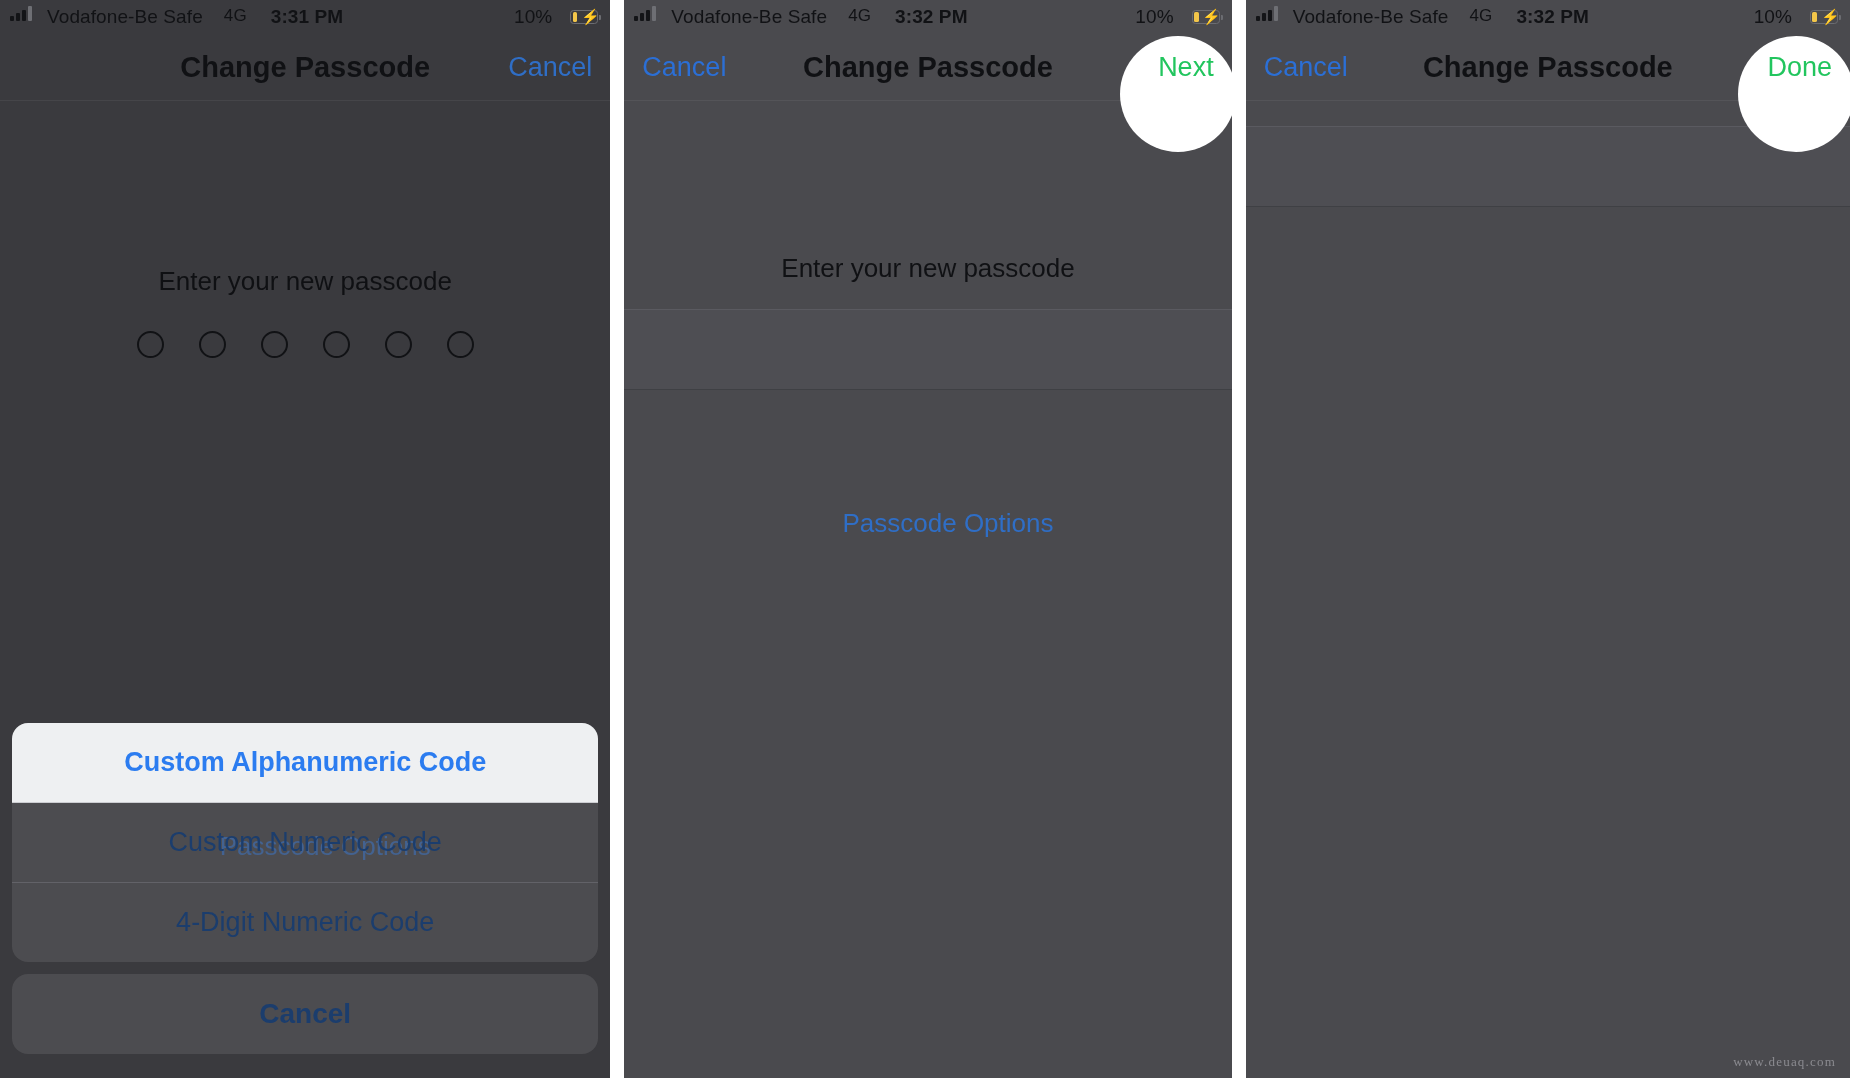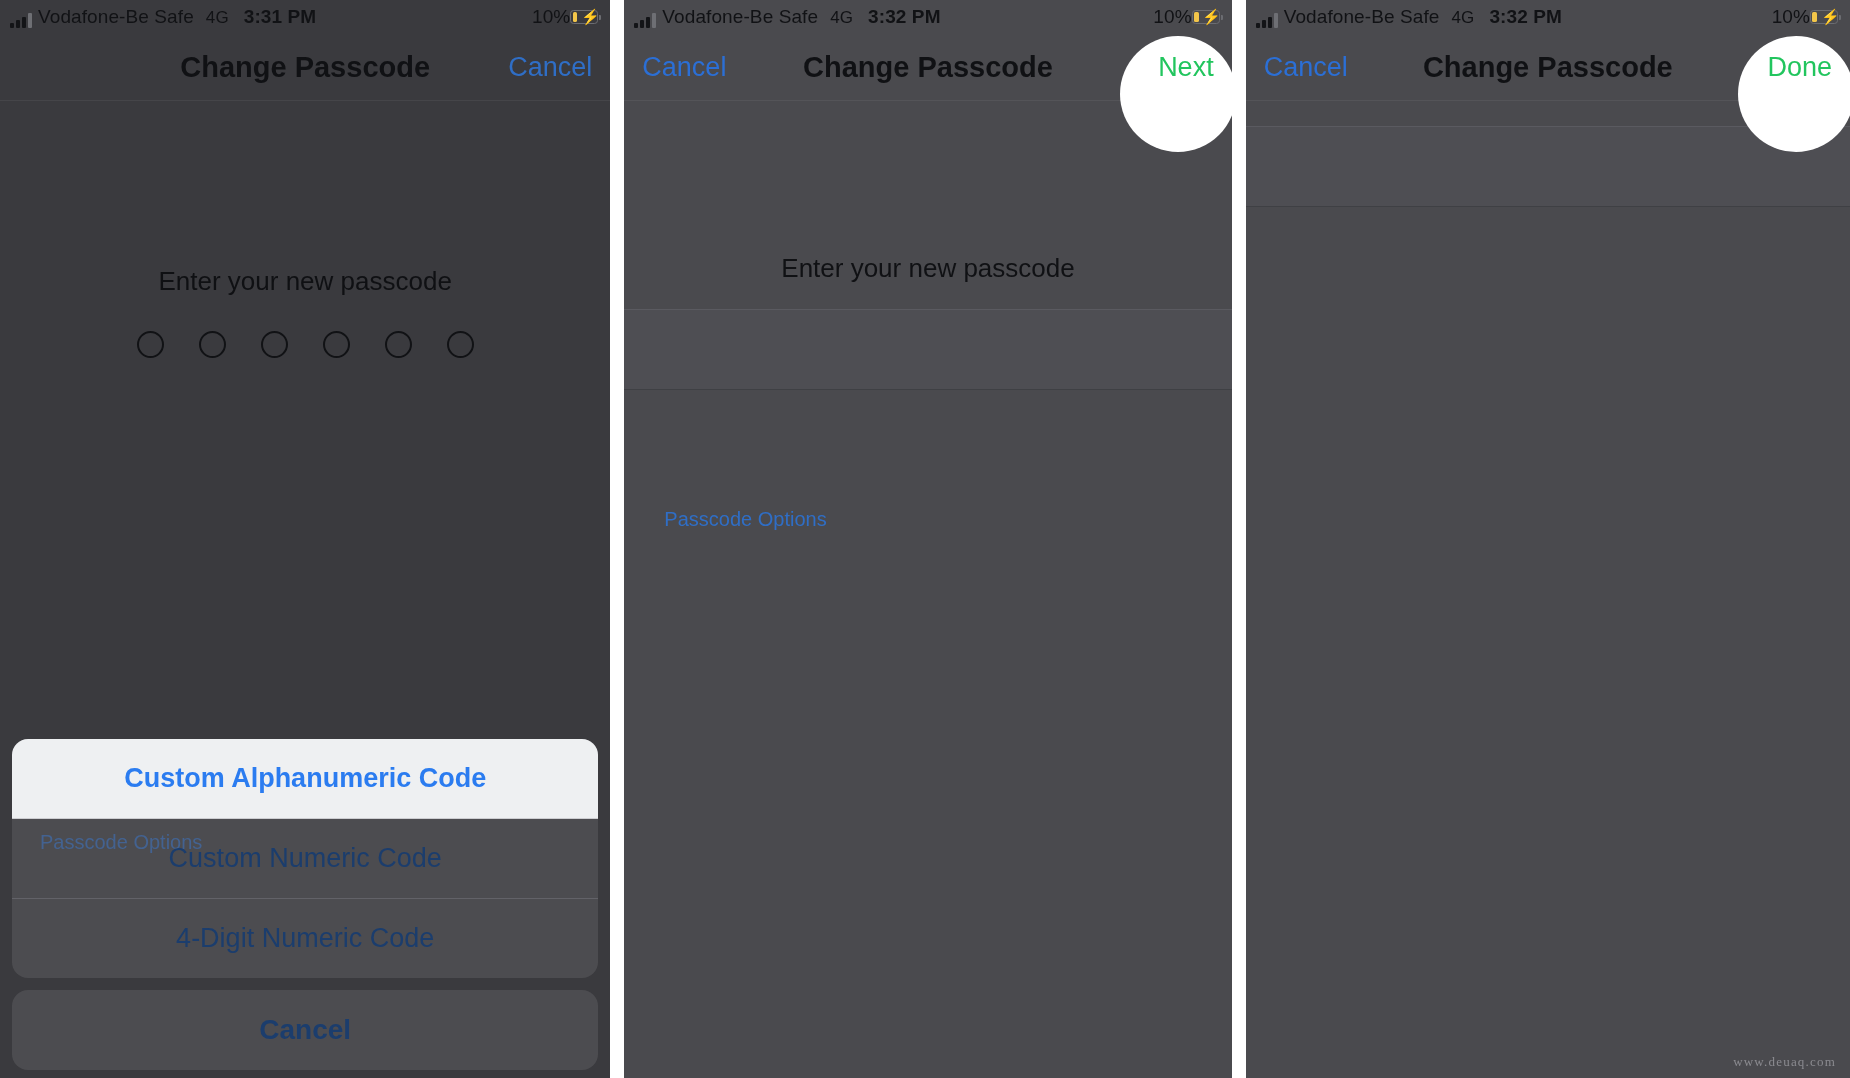--- a/index.html
+++ b/index.html
@@ -47,22 +47,21 @@
     padding: 0 12px 0 10px;
     font-size: 19px;
     font-weight: bold;
     color: #111215;
     letter-spacing: 0.1px;
   }
   .panel.dimmed .statusbar { color: #111215; }
 
   .sb-left {
     display: flex;
-    align-items: flex-end;
-    gap: 6px;
+    gap: 15px;
   }
   .sig-bars {
     display: flex;
     align-items: flex-end;
     gap: 2px;
     height: 15px;
   }
   .sig-bars i {
     display: block;
     width: 4px;
@@ -75,21 +74,21 @@
   .sig-bars i:nth-child(4) { height: 15px; background: #6e6f74; }
 
   .carrier { font-weight: normal; font-size: 19px; }
   .net { font-weight: normal; font-size: 17px; margin-left: 6px; }
   .clock { font-weight: bold; font-size: 19px; margin-left: 9px; }
 
   .sb-right {
     margin-left: auto;
     display: flex;
     align-items: center;
-    gap: 0;
+    gap: 18px;
   }
   .batt-pct { font-weight: normal; font-size: 19px; }
   .batt {
     position: relative;
     width: 28px;
     height: 14px;
     border: 1.6px solid #6b6c71;
     border-radius: 3.5px;
     box-sizing: border-box;
   }
@@ -193,42 +192,43 @@
   .textfield {
     margin-top: 25px;
     height: 79px;
     background: #4e4e53;
     border-top: 1px solid #5a5a60;
     border-bottom: 1px solid #3f4044;
   }
 
   .options-link {
     margin-top: 118px;
-    font-size: 20px;
+    text-align: center;
+    font-size: 26px;
     color: #2f6ec6;
     cursor: pointer;
     padding-left: 40px;
   }
 
   
   .options-link.behind {
     position: absolute;
     left: 0; right: 0;
     top: 565px;
     margin-top: 0;
     color: #2d5a9b;
     z-index: 1;
   }
 
   
   .sheet {
     position: absolute;
     left: 12px;
     right: 12px;
-    bottom: 8px;
+    bottom: 24px;
     z-index: 5;
   }
   .sheet-group {
     border-radius: 16px;
     overflow: hidden;
     background: rgba(118,118,124,0.30);
   }
   .sheet-item {
     height: 79px;
     display: flex;

